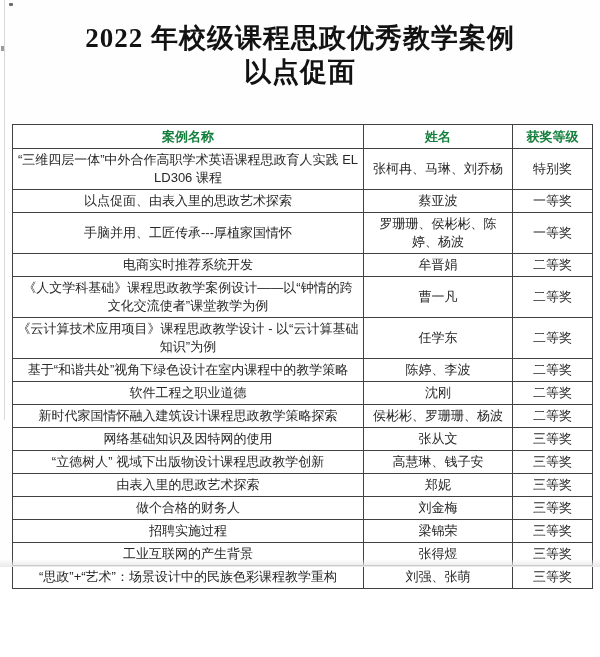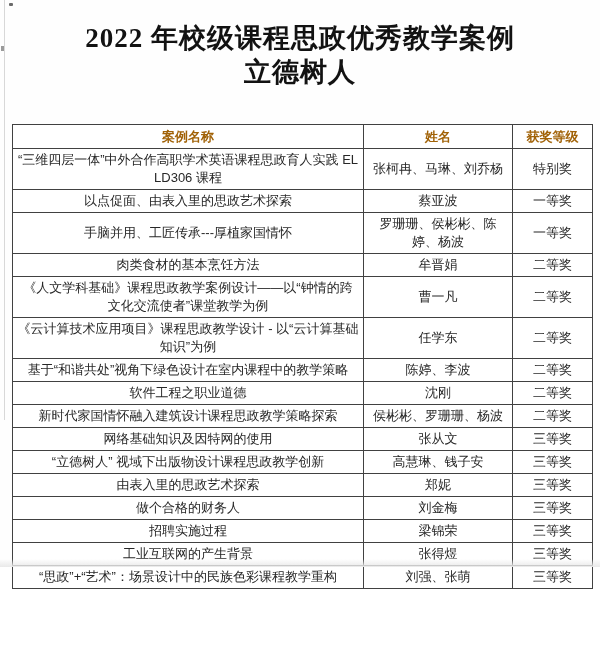--- a/index.html
+++ b/index.html
@@ -83,36 +83,36 @@
     text-align: center;
     vertical-align: middle;
     padding: 2px 4px;
     line-height: 18px;
     color: #272727;
     word-break: break-all;
   }
   .award-table th {
     font-weight: 600;
     height: 19px;
-    color: #a16207;
+    color: #15803d;
   }
   .award-table td {
     height: 18px;
   }
 </style>
 </head>
 <body>
 
 <div class="page">
 
   <div class="scan-line-left"></div>
   <div class="scan-speck-1"></div>
   <div class="scan-speck-2"></div>
 
-  <h1 class="title"><span>2022 年校级课程思政优秀教学案例</span><br><span>立德树人</span></h1>
+  <h1 class="title"><span>2022 年校级课程思政优秀教学案例</span><br><span>以点促面</span></h1>
 
   <table class="award-table">
     <colgroup>
       <col class="c-case">
       <col class="c-names">
       <col class="c-award">
     </colgroup>
     <thead>
       <tr>
         <th>案例名称</th>
@@ -130,21 +130,21 @@
           <td>以点促面、由表入里的思政艺术探索</td>
           <td>蔡亚波</td>
           <td>一等奖</td>
         </tr>
         <tr>
           <td>手脑并用、工匠传承---厚植家国情怀</td>
           <td>罗珊珊、侯彬彬、陈婷、杨波</td>
           <td>一等奖</td>
         </tr>
         <tr>
-          <td>肉类食材的基本烹饪方法</td>
+          <td>电商实时推荐系统开发</td>
           <td>牟晋娟</td>
           <td>二等奖</td>
         </tr>
         <tr>
           <td>《人文学科基础》课程思政教学案例设计——以“钟情的跨文化交流使者”课堂教学为例</td>
           <td>曹一凡</td>
           <td>二等奖</td>
         </tr>
         <tr>
           <td>《云计算技术应用项目》课程思政教学设计 - 以“云计算基础知识”为例</td>

